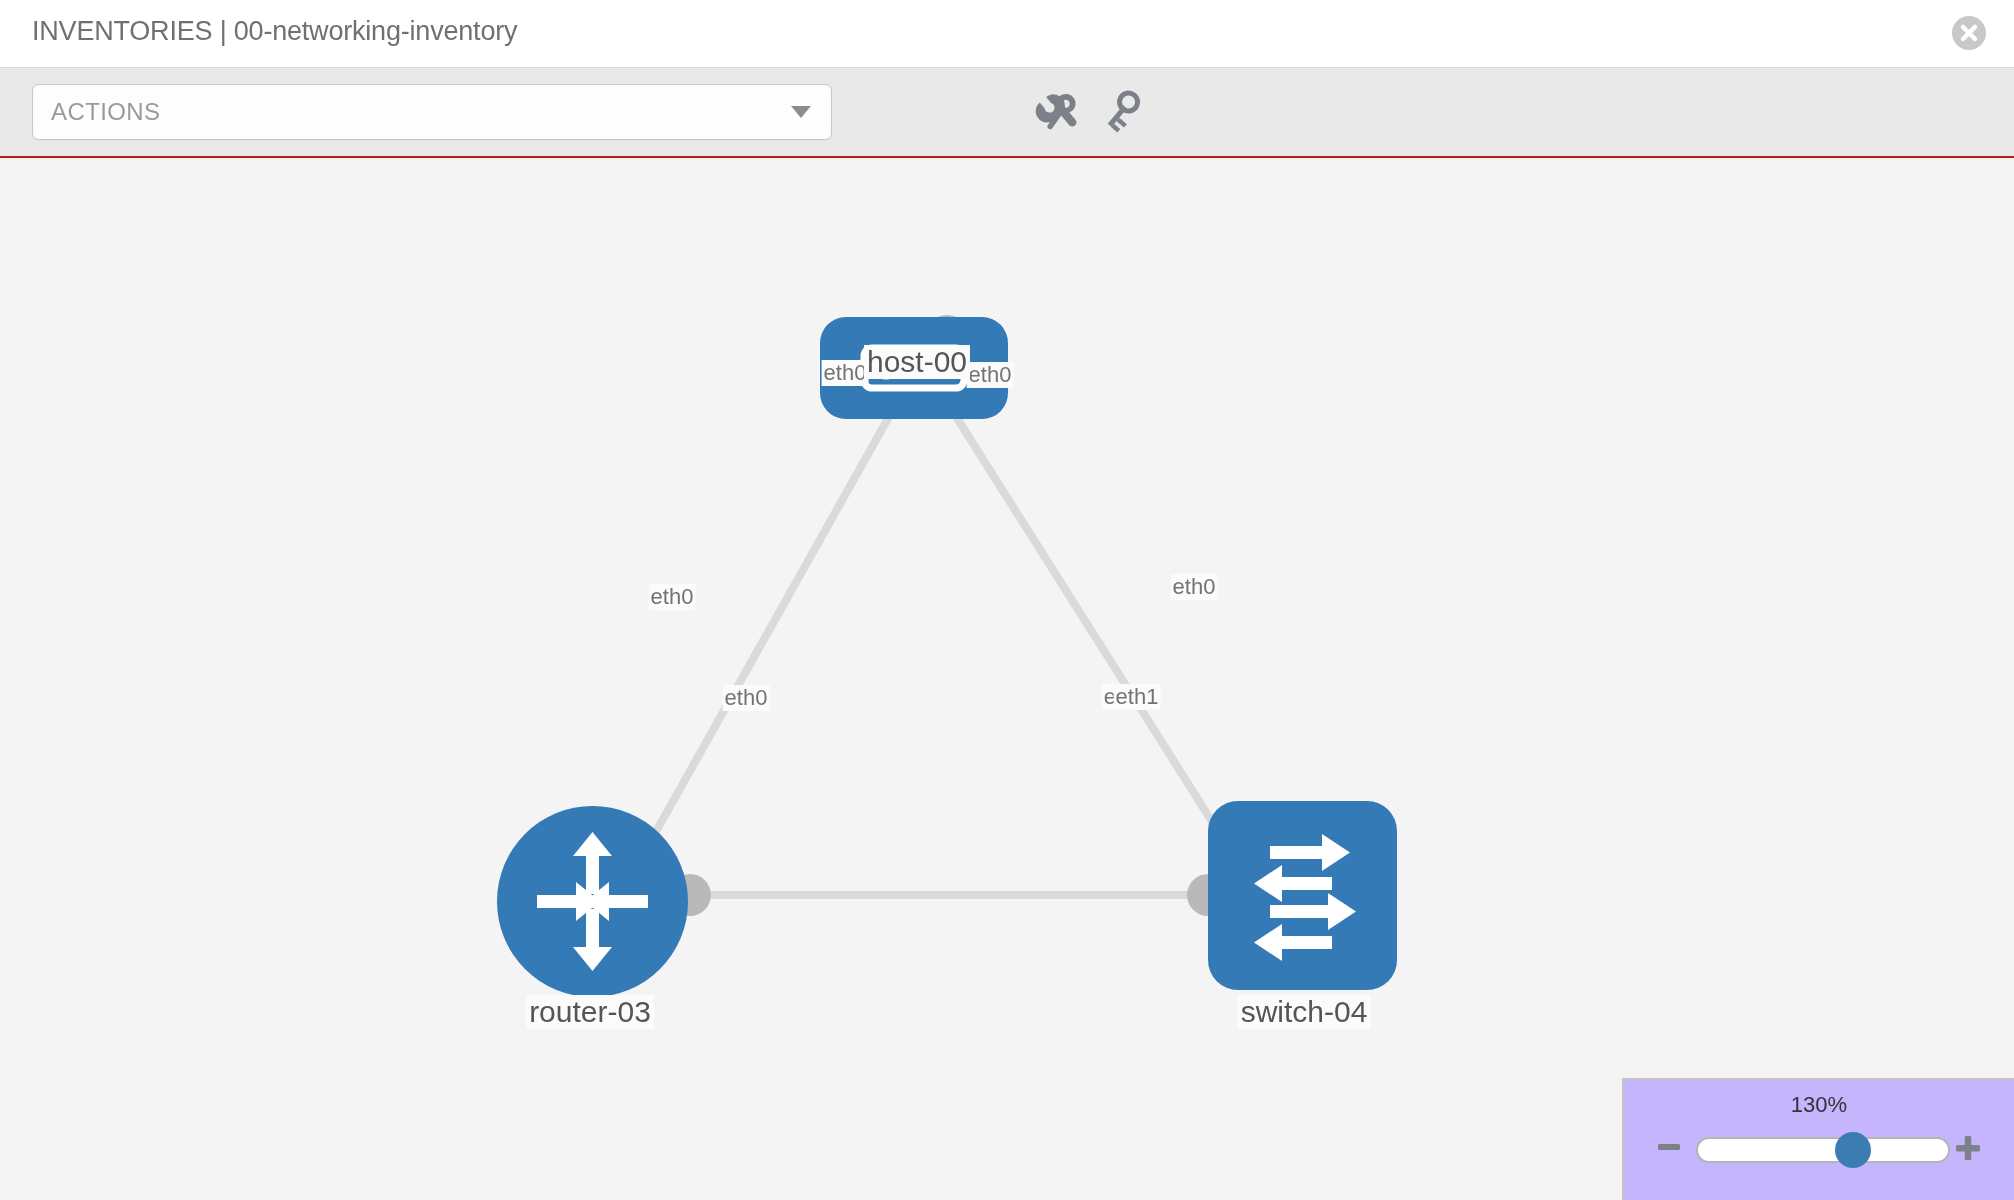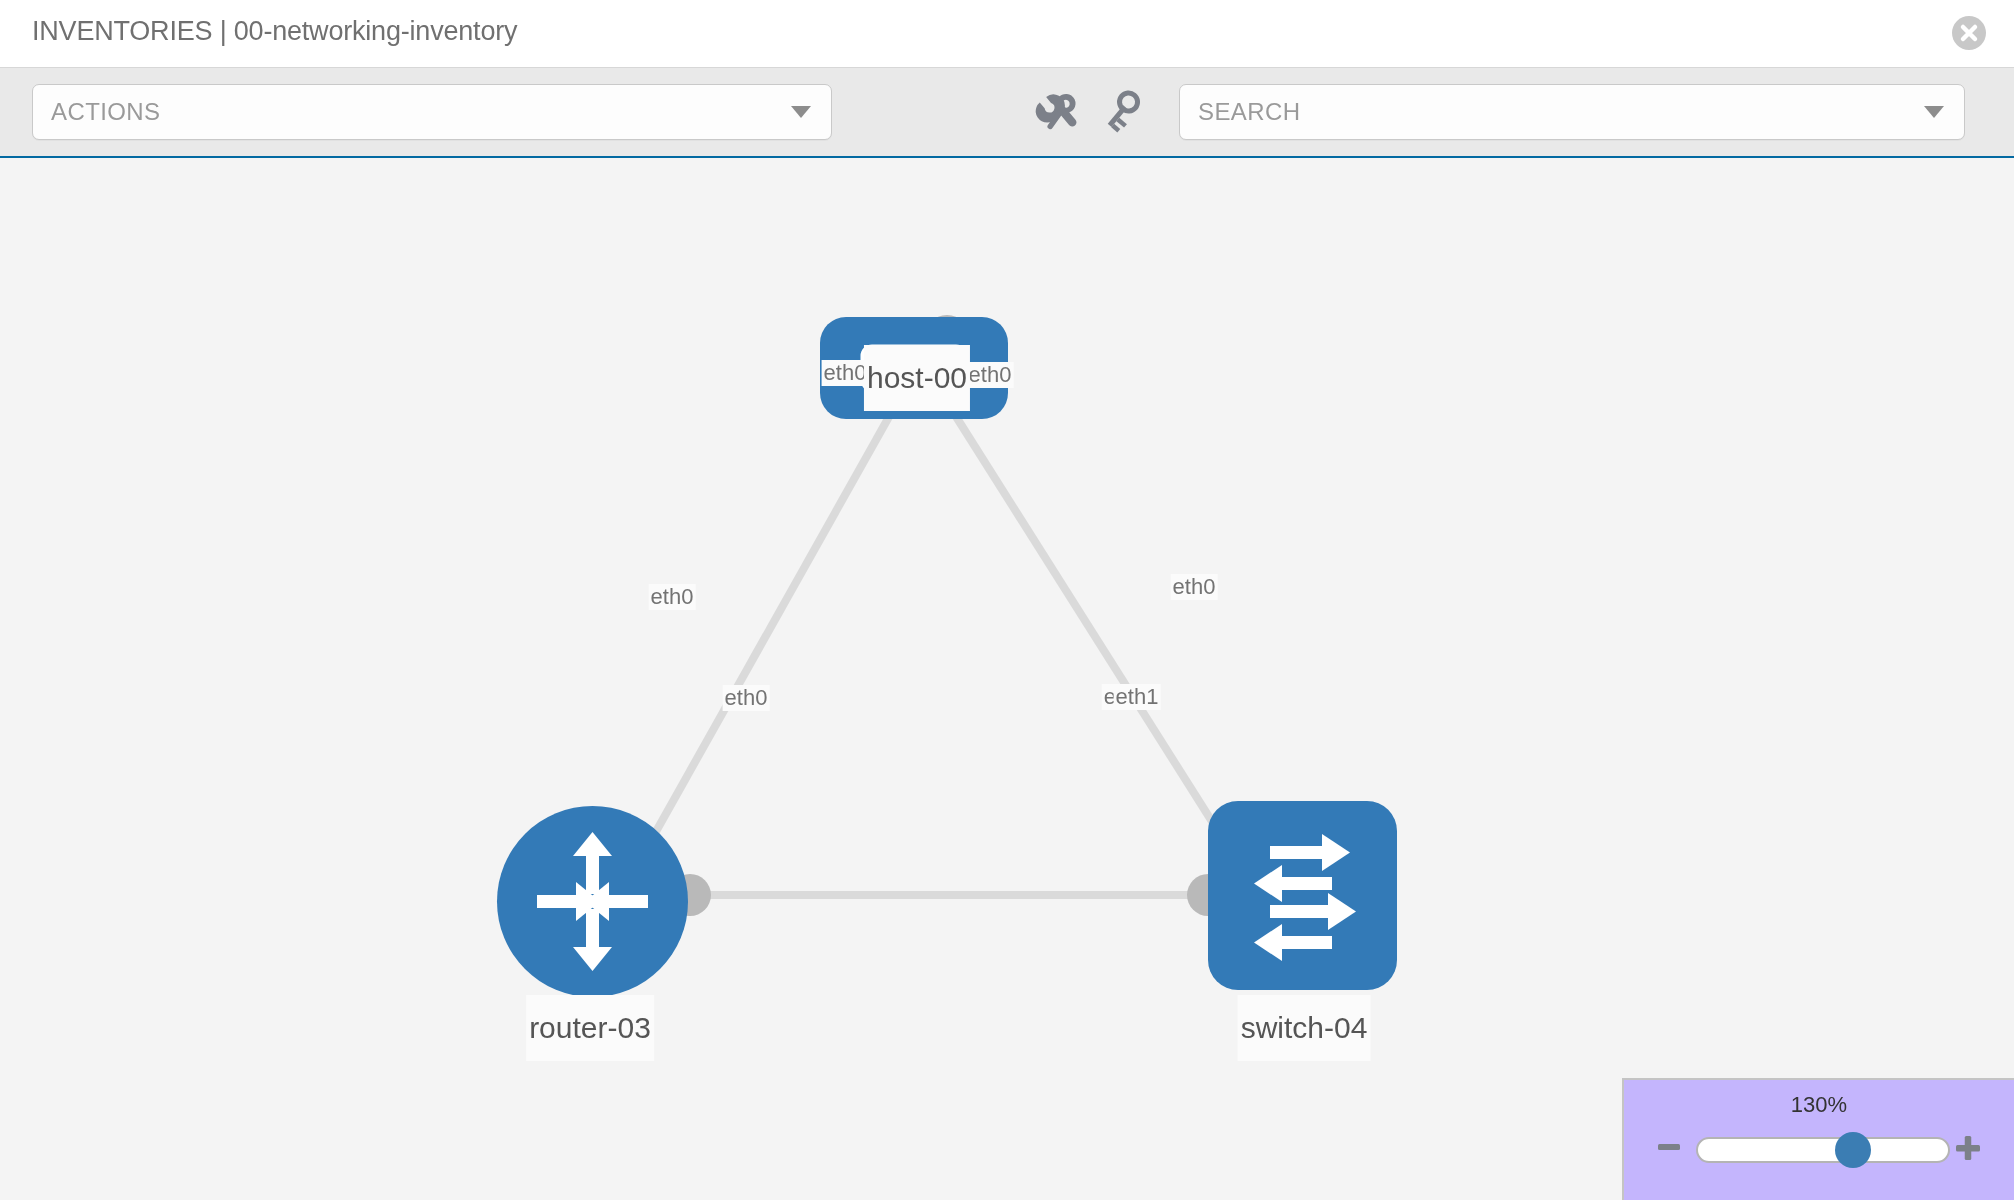--- a/index.html
+++ b/index.html
@@ -31,21 +31,21 @@
     background: #c8c8c8;
     cursor: pointer;
   }
   #close-btn svg { display:block; }
 
   
   #toolbar {
     position: absolute; left: 0; top: 68px;
     width: 2014px; height: 90px;
     background: #e9e9e9;
-    border-bottom: 2px solid #0369a1;
+    border-bottom: 2px solid #b91c1c;
   }
   .field {
     position: absolute; top: 16px; height: 56px;
     background: #fdfdfd;
     border: 1px solid #c9c9c9;
     border-radius: 7px;
     box-shadow: 0 1px 0 rgba(0,0,0,0.03);
   }
   #actions-select { left: 32px; width: 800px; }
   #search-select  { left: 1179px; width: 786px; }
@@ -102,21 +102,21 @@
     left: 1208px; top: 641px;
     width: 189px; height: 189px;
     border-radius: 30px;
   }
 
   .node-label {
     position: absolute;
     font-size: 30px;
     color: #555555;
     background: #fbfbfb;
-    padding: 16px 3px;
+    padding: 0 3px;
     white-space: nowrap;
     transform: translateX(-50%);
   }
   #label-host-00   { left: 917px;  top: 185px; }
   #label-router-00 { left: 590px;  top: 835px; }
   #label-switch-00 { left: 1304px; top: 835px; }
 
   .edge-label {
     position: absolute;
     font-size: 22px;
@@ -201,24 +201,20 @@
     <svg viewBox="0 0 56 56">
       <g transform="rotate(40 28 28)">
         <circle cx="22" cy="20" r="9" fill="none" stroke="#7c8089" stroke-width="5"></circle>
         <rect x="20" y="26" width="5" height="24" fill="#7c8089"></rect>
         <rect x="25" y="38" width="10" height="4.5" fill="#7c8089"></rect>
         <rect x="25" y="46" width="8" height="4.5" fill="#7c8089"></rect>
       </g>
     </svg>
   </div>
 
-  <div class="field" id="search-select">
-    <span class="field-label">SEARCH</span>
-    <span class="caret"></span>
-  </div>
 </div>
 
 <div id="canvas">
 
   <svg id="graph-svg" width="2014" height="1040">
 
     <g stroke="#dadada" stroke-width="8" fill="none">
       <line x1="890" y1="255" x2="640" y2="700"></line>
       <line x1="955" y1="255" x2="1230" y2="690"></line>
       <line x1="690" y1="735" x2="1215" y2="735"></line>

